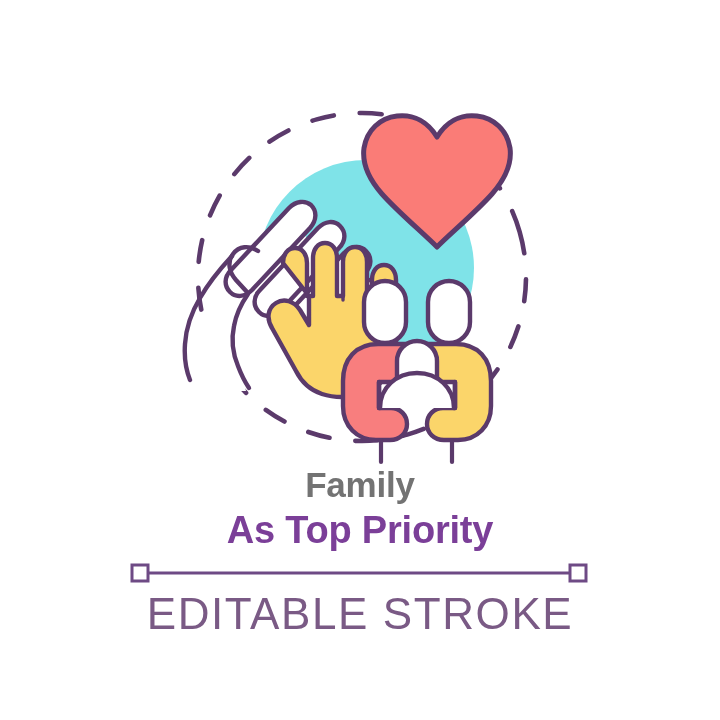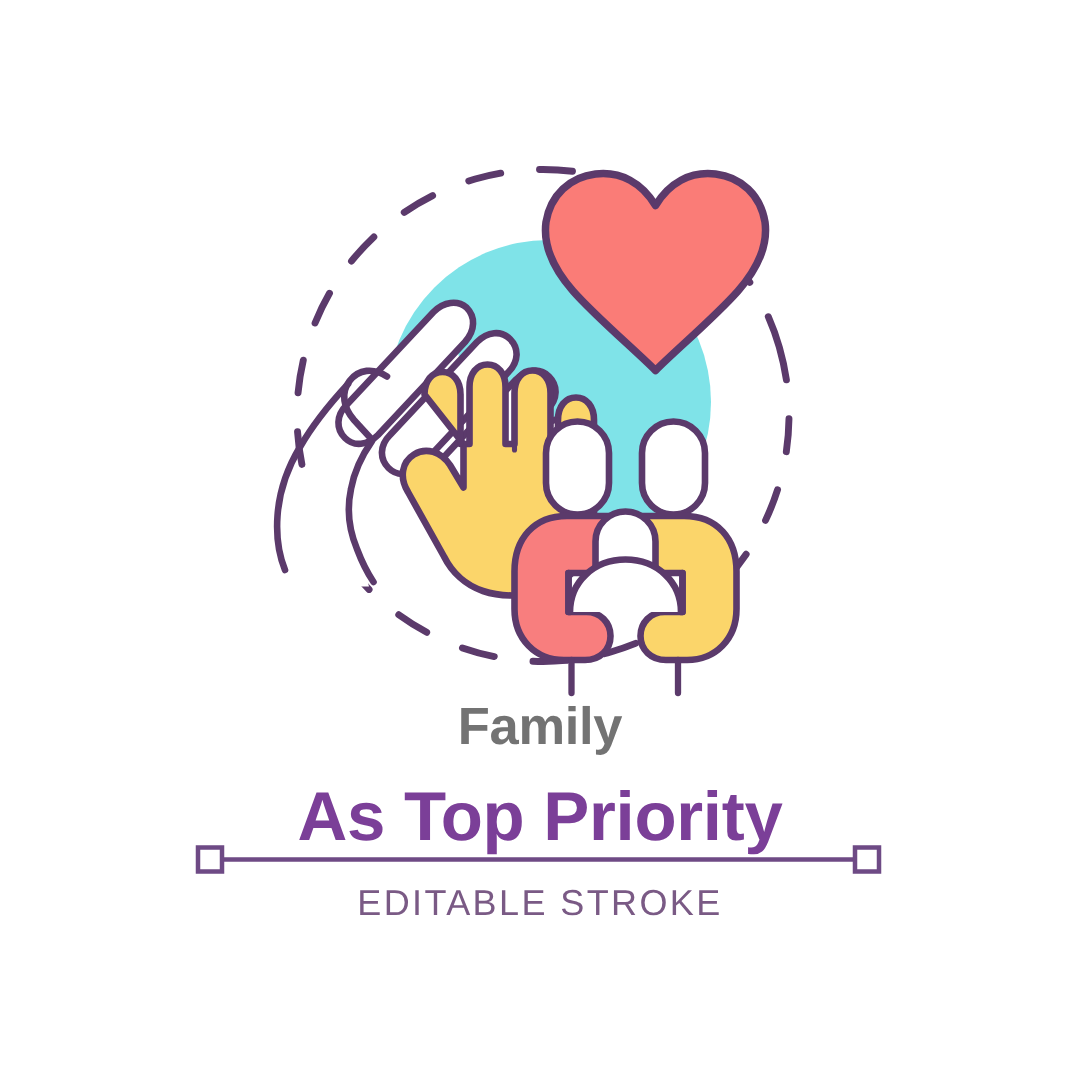--- a/index.html
+++ b/index.html
@@ -41,40 +41,40 @@
   .title-line {
     font-family: "Liberation Sans", sans-serif;
     font-weight: bold;
     letter-spacing: -0.2px;
     line-height: 1.06;
   }
   .title-line-1 {
     font-size: 35px;
   }
   .title-line-2 {
-    font-size: 46px;
-    margin-top: 17px;
+    font-size: 38px;
+    margin-top: 7px;
   }
 
   .divider-wrap {
     position: absolute;
     left: 0;
     top: 562px;
     width: 720px;
     height: 22px;
   }
 
   .stroke-label {
     position: absolute;
     left: 0;
     top: 589px;
     width: 720px;
     text-align: center;
     font-family: "Liberation Sans", sans-serif;
-    font-size: 24px;
+    font-size: 44px;
     font-weight: normal;
     letter-spacing: 1.6px;
   }
 </style>
 </head>
 <body>
 
 <div class="canvas">
 
   <div class="illustration">

